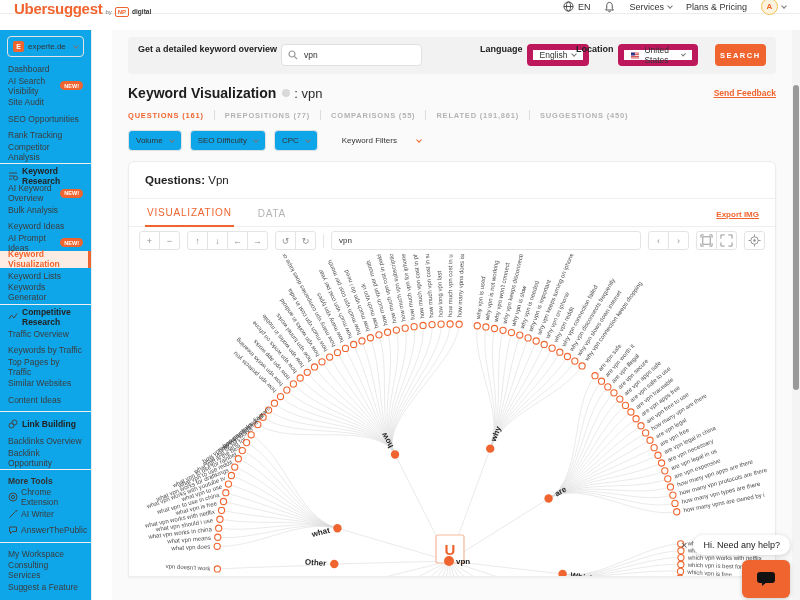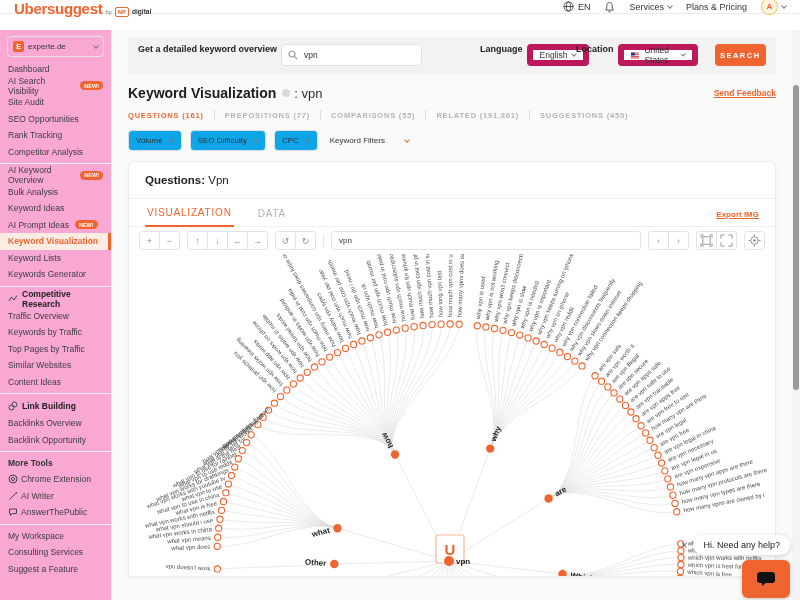--- a/index.html
+++ b/index.html
@@ -15,21 +15,21 @@
   .logo-np { font-size:6px; font-weight:bold; color:#f0652f; border:1px solid #f0652f; border-radius:2px; padding:1px 2px; }
   .logo-digital { font-size:6.5px; color:#333; font-weight:bold; }
   .header-right { margin-left:auto; display:flex; align-items:center; gap:14px; font-size:9px; color:#333; }
   .hdr-item { display:flex; align-items:center; gap:4px; cursor:pointer; }
   .chev { width:4px; height:4px; border-right:1.2px solid #777; border-bottom:1.2px solid #777; transform:rotate(45deg); margin-top:-2px; }
   .chev.orange { border-color:#f0652f; }
   .avatar { width:17px; height:17px; border-radius:50%; background:#fdf3df; border:1.5px solid #f2c14e;
     color:#f0652f; font-size:8px; font-weight:bold; display:flex; align-items:center; justify-content:center; }
 
   
-  .sidebar { position:absolute; top:30px; left:0; width:112px; height:570px; background:#f9a8d4;
+  .sidebar { position:absolute; top:30px; left:0; width:92px; height:570px; background:#0ea5e9;
     border-right:1px solid #ececec; z-index:20; font-size:8.5px; }
   .workspace { margin:6px 7px 4px 7px; border:1px solid #e3e3e3; border-radius:4px; height:21px;
     display:flex; align-items:center; gap:4px; padding:0 5px; cursor:pointer; }
   .ws-badge { width:11px; height:11px; border-radius:2px; background:#f0652f; color:#fff; font-size:7px; font-weight:bold;
     display:flex; align-items:center; justify-content:center; }
   .ws-name { flex:1; font-size:8px; color:#333; }
   .side-item { height:16.5px; display:flex; align-items:center; padding:0 8px; color:#3c3c3c; cursor:pointer; gap:3px; }
   .side-item.active { background:#fdece3; color:#f0652f; font-weight:bold; border-right:3px solid #f0652f; }
   .side-section { height:18px; display:flex; align-items:center; gap:4px; padding:0 8px; font-weight:bold; color:#222; }
   .side-header { height:16px; display:flex; align-items:center; padding:0 8px; font-weight:bold; color:#333; }
@@ -60,21 +60,21 @@
   .send-feedback { margin-left:auto; color:#f0652f; font-size:8.5px; font-weight:bold; text-decoration:underline; cursor:pointer; }
 
   .tabs-row { margin-top:9px; display:flex; align-items:center; }
   .tab { font-size:7.5px; font-weight:bold; letter-spacing:0.8px; color:#b3b3b3; cursor:pointer; white-space:nowrap; }
   .tab.active { color:#f0652f; }
   .tab-sep { width:1px; height:10px; background:#ddd; margin:0 10px; }
 
   .filters-row { margin-top:10px; display:flex; align-items:center; gap:8px; }
   .filter-select { height:21px; background:#0ea5e9; border:1px solid #e0e0e0; border-radius:4px; display:flex; align-items:center;
     gap:7px; padding:0 7px; font-size:8px; color:#333; cursor:pointer; }
-  .kw-filters { display:flex; align-items:center; gap:20px; font-size:8px; color:#333; margin-left:4px; cursor:pointer; }
+  .kw-filters { display:flex; align-items:center; gap:20px; font-size:8px; color:#333; margin-left:16px; cursor:pointer; }
 
   
   .card { margin-top:10px; background:#fff; border:1px solid #ececec; border-radius:6px 6px 0 0;
     box-shadow:0 1px 3px rgba(0,0,0,0.05); height:416px; overflow:hidden; }
   .card-header { padding:12px 16px; border-bottom:1px solid #efefef; font-size:11.5px; color:#222; }
   .card-header b { font-weight:bold; }
   .viz-tabs { display:flex; align-items:flex-end; border-bottom:1px solid #efefef; padding:0 16px; height:28px; }
   .viz-tab { font-size:10px; font-weight:normal; letter-spacing:0.8px; color:#b3b3b3; padding:0 2px 7px 2px; margin-right:22px; cursor:pointer; }
   .viz-tab.active { color:#f0652f; border-bottom:2px solid #f0652f; margin-bottom:-1px; }
   .export-img { margin-left:auto; color:#f0652f; font-size:8px; font-weight:bold; text-decoration:underline; padding-bottom:7px; cursor:pointer; }
@@ -163,20 +163,29 @@
       <div class="side-item">
         <span>SEO Opportunities</span>
       </div>
       <div class="side-item">
         <span>Rank Tracking</span>
       </div>
       <div class="side-item">
         <span>Competitor Analysis</span>
       </div>
       <div class="side-div"></div>
+      <div class="side-section">
+        <svg class="side-icon" viewBox="0 0 10 10" fill="none" stroke="#444" stroke-width="1">
+          <line x1="1" y1="2" x2="9" y2="2"></line>
+          <line x1="1" y1="5" x2="6" y2="5"></line>
+          <line x1="1" y1="8" x2="4" y2="8"></line>
+          <circle cx="7.5" cy="7" r="2"></circle>
+        </svg>
+        <span>Keyword Research</span>
+      </div>
       <div class="side-item">
         <span>AI Keyword Overview</span>
         <span class="badge-new">NEW!</span>
       </div>
       <div class="side-item">
         <span>Bulk Analysis</span>
       </div>
       <div class="side-item">
         <span>Keyword Ideas</span>
       </div>

